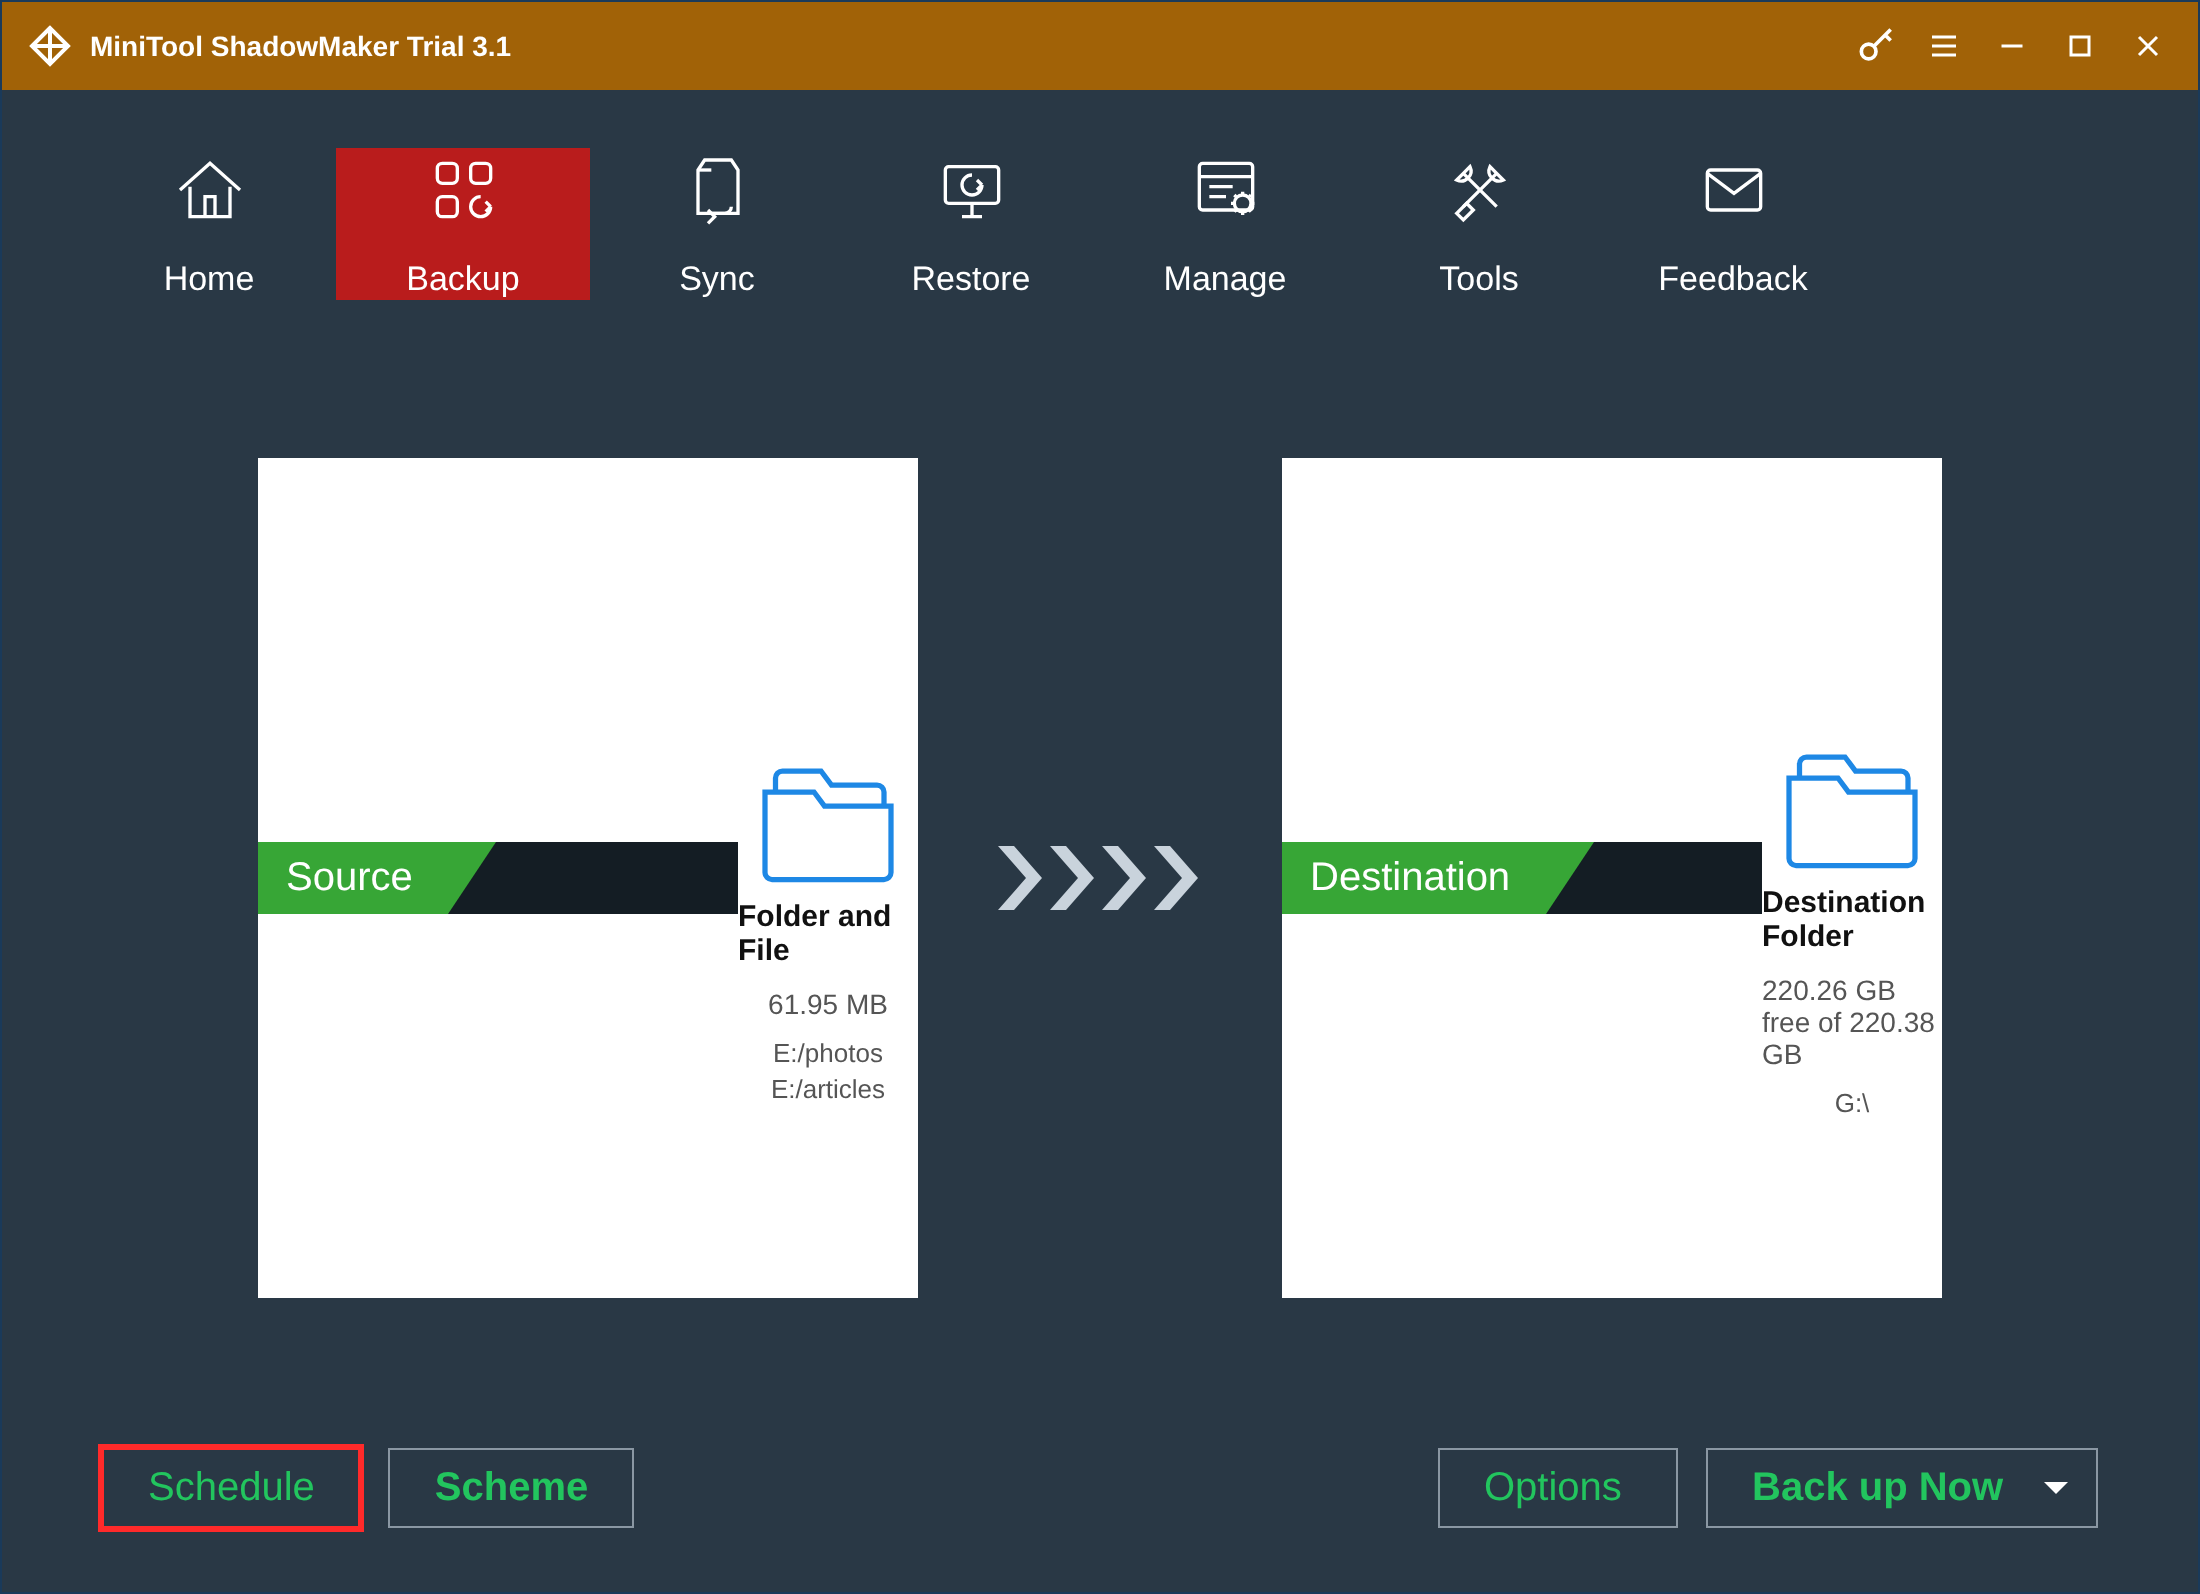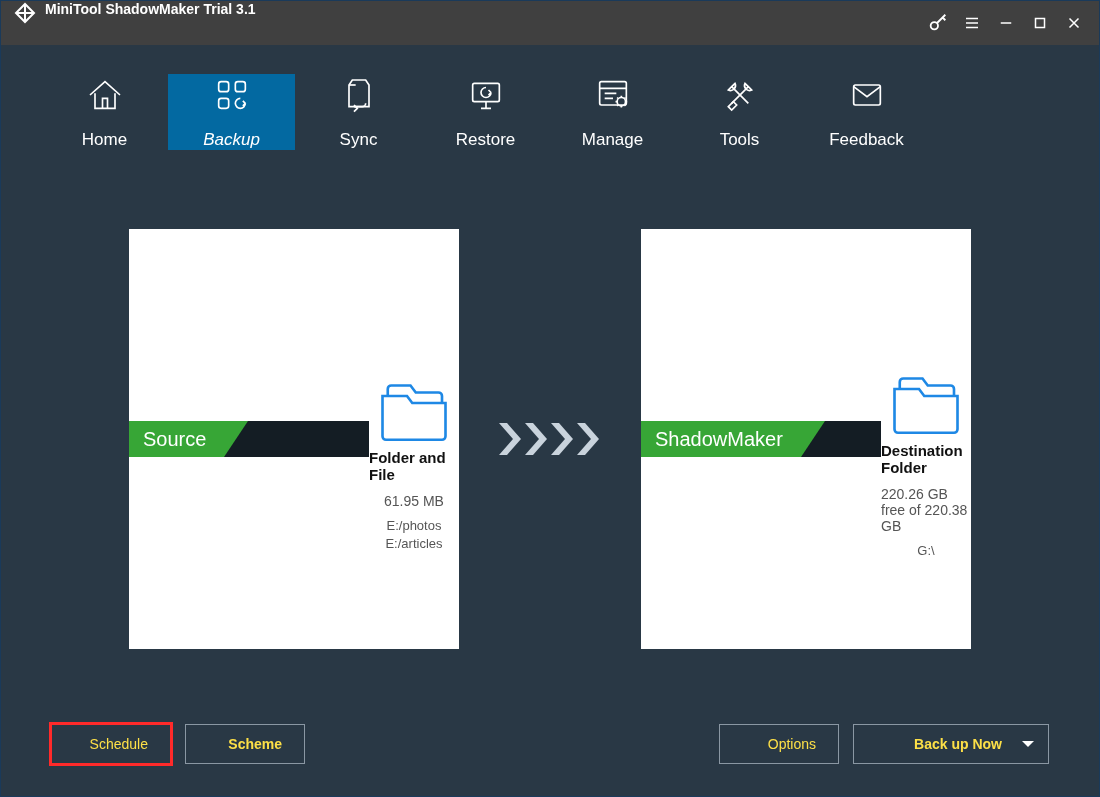--- a/index.html
+++ b/index.html
@@ -1,32 +1,32 @@
 <!DOCTYPE html>
 <html><head>
 <meta charset="utf-8">
 <style>
   * { box-sizing: border-box; margin: 0; padding: 0; font-family: "Segoe UI", Arial, sans-serif; }
   html, body { width: 1100px; height: 797px; overflow: hidden; background: #000; }
 
   .window { width: 1100px; height: 797px; background: #0a1b2a; border: 1px solid #1a3a5a; display: flex; flex-direction: column; }
 
   
-  .titlebar { height: 44px; background: #404040; display: flex; padding: 0 8px; color: #fff; }
+  .titlebar { height: 44px; background: #a16207; display: flex; align-items: center; padding: 0 8px; color: #fff; }
   .titlebar .logo { width: 24px; height: 24px; margin: 0 8px 0 4px; display: flex; align-items: center; justify-content: center; }
   .titlebar .title { font-size: 14px; font-weight: 600; }
   .titlebar .spacer { flex: 1; }
   .tb-btn { width: 34px; height: 44px; display: flex; align-items: center; justify-content: center; color: #e6eef5; cursor: pointer; }
   .tb-btn svg { width: 18px; height: 18px; }
   .tb-btn.key svg { width: 22px; height: 22px; }
 
   
   .navbar { height: 134px; background: #293845; display: flex; align-items: center; padding: 0 40px; gap: 0; }
   .nav-item { width: 127px; display: flex; flex-direction: column; align-items: center; justify-content: center; gap: 14px; color: #fff; cursor: pointer; }
-  .nav-item.active { background: #0369a1; font-style: italic; }
+  .nav-item.active { background: #b91c1c; }
   .nav-item .icon { height: 42px; display: flex; align-items: center; justify-content: center; }
   .nav-item .icon svg { width: 40px; height: 40px; stroke: #fff; fill: none; stroke-width: 2; }
   .nav-item .label { font-size: 17px; font-weight: 400; }
 
   
   .content { flex: 1; background: #293845; padding: 50px 0 0 0; display: flex; flex-direction: column; align-items: center; position: relative; }
 
   .panels { display: flex; align-items: center; justify-content: center; gap: 36px; }
 
   .panel { width: 330px; height: 420px; background: #fff; position: relative; display: flex; flex-direction: row; align-items: center; cursor: pointer; }
@@ -38,21 +38,21 @@
   .folder-icon svg { width: 90px; height: 70px; }
   .panel-title { font-size: 15px; font-weight: 700; color: #111; }
   .panel-line { margin-top: 10px; font-size: 14px; color: #555; }
   .panel-sub { margin-top: 8px; font-size: 13px; color: #555; line-height: 1.35; text-align: center; white-space: pre-line; }
 
   .chevrons { display: flex; align-items: center; }
   .chevrons svg { width: 110px; height: 40px; }
 
   
   .bottombar { position: absolute; left: 0; right: 0; bottom: 32px; padding: 0 50px; display: flex; align-items: center; }
-  .btn { height: 40px; min-width: 120px; padding: 0 22px; border: 1px solid #8a97a3; color: #fde047; font-size: 14px; display: flex; align-items: center; justify-content: flex-end; cursor: pointer; background: transparent; }
+  .btn { height: 40px; min-width: 120px; padding: 0 22px; border: 1px solid #8a97a3; color: #22c55e; font-size: 20px; display: flex; align-items: center; justify-content: flex-start; cursor: pointer; background: transparent; }
   .btn + .btn { margin-left: 14px; font-weight: bold; }
   .btn.highlight { outline: 2px solid #ff2a2a; outline-offset: 0; border-color: #ff2a2a; }
   .btn.primary { min-width: 196px; position: relative; padding-right: 46px; }
   .btn.primary .caret { position: absolute; right: 14px; top: 50%; transform: translateY(-50%); width: 0; height: 0; border-left: 6px solid transparent; border-right: 6px solid transparent; border-top: 6px solid #fff; }
   .bottombar .spacer { flex: 1; }
 </style>
 </head>
 <body>
 
 <div class="window">
@@ -196,21 +196,21 @@
             <polygon points="4,4 18,20 4,36 12,36 26,20 12,4"></polygon>
             <polygon points="30,4 44,20 30,36 38,36 52,20 38,4"></polygon>
             <polygon points="56,4 70,20 56,36 64,36 78,20 64,4"></polygon>
             <polygon points="82,4 96,20 82,36 90,36 104,20 90,4"></polygon>
           </g>
         </svg>
       </div>
 
       <div class="panel">
         <div class="panel-header">
-          <div class="panel-tag">ShadowMaker</div>
+          <div class="panel-tag">Destination</div>
         </div>
         <div class="panel-body">
           <div class="folder-icon">
             <svg viewBox="0 0 100 80" fill="none" stroke="#1e88e5" stroke-width="3">
               <path d="M14 24h28l6 8h38v38a4 4 0 0 1-4 4H18a4 4 0 0 1-4-4z"></path>
               <path d="M20 24V16a4 4 0 0 1 4-4h22l6 8h26a4 4 0 0 1 4 4v8"></path>
             </svg>
           </div>
           <div class="panel-title">Destination Folder</div>
           <div class="panel-line">220.26 GB free of 220.38 GB</div>

